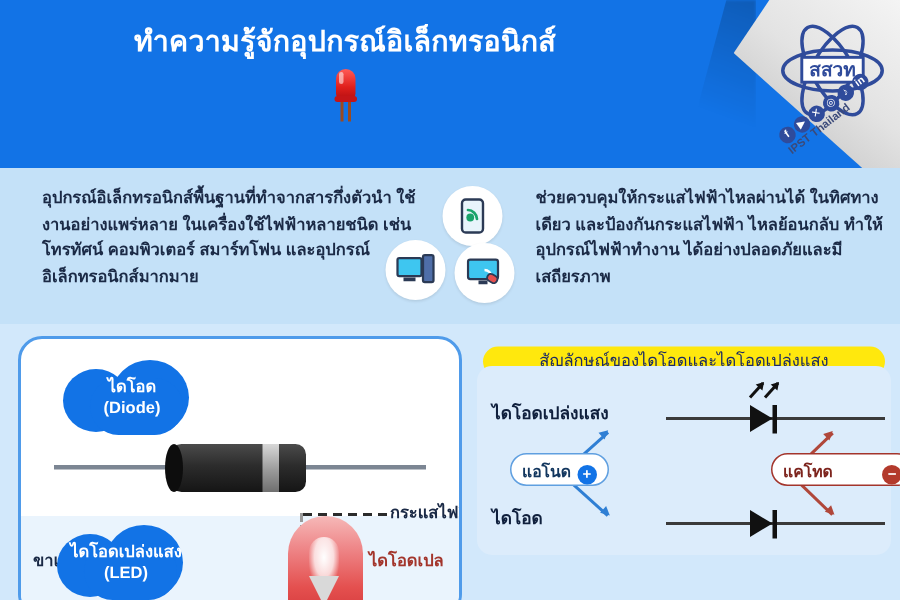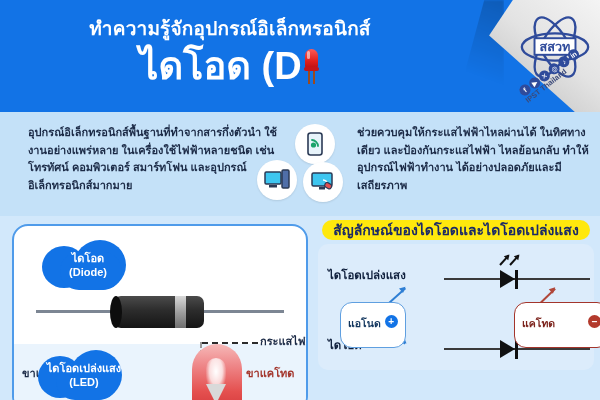--- a/index.html
+++ b/index.html
@@ -164,23 +164,24 @@
   .led-photo .cup{
     position:absolute;left:24px;top:40px;width:20px;height:16px;
     background:#d9d9d9;clip-path:polygon(0 0,100% 0,60% 100%,40% 100%);
   }
 
   
   .card-right{
     position:absolute;left:312px;top:216px;width:288px;height:184px;
   }
   .pill{
-    background:#ffe80d;border-radius:14px;color:#1b2a66;font-weight:700;
-    font-size:14px;text-align:center;line-height:20px;height:20px;
+    background:#ffe80d;border-radius:14px;color:#1b2a66;font-weight:400;
+    font-size:11px;text-align:center;line-height:20px;height:20px;
     white-space:nowrap;
+    margin-top:11px;
   }
   .pill.top{position:absolute;left:10px;top:4px;width:268px;}
   .pill.bottom{position:absolute;left:6px;top:162px;width:276px;height:21px;line-height:21px;}
   .sym-box{
     position:absolute;left:6px;top:28px;width:276px;height:126px;
     background:#dcecfb;border-radius:10px;
   }
   .sym-label{position:absolute;font-size:11.5px;font-weight:700;color:#10203d;white-space:nowrap;}
   .sym-label.led{left:10px;top:22px;}
   .sym-label.dio{left:10px;top:92px;}
@@ -192,22 +193,22 @@
     border-top:9px solid transparent;border-bottom:9px solid transparent;
     border-left:15px solid #111;
   }
   .bar{position:absolute;width:2.5px;height:19px;background:#111;}
   .led-arrow{position:absolute;width:13px;height:2px;background:#111;transform-origin:left center;}
   .led-arrow:after{
     content:"";position:absolute;right:-1px;top:-2.5px;width:0;height:0;
     border-left:5px solid #111;border-top:3.5px solid transparent;border-bottom:3.5px solid transparent;
   }
   .node-pill{
-    position:absolute;border-radius:12px;background:#fff;display:flex;align-items:flex-start;
-    gap:4px;padding:12px 7px;height:20px;font-size:10.5px;font-weight:700;white-space:nowrap;
+    position:absolute;border-radius:12px;background:#fff;display:flex;align-items:flex-end;
+    gap:4px;padding:0 7px;height:20px;font-size:10.5px;font-weight:700;white-space:nowrap;
   }
   .node-pill.anode{left:22px;top:58px;border:1.5px solid #5f9fe0;color:#12365e;}
   .node-pill.cathode{left:196px;top:58px;border:1.5px solid #a3352c;color:#7d241d;gap:33px;}
   .badge{width:13px;height:13px;border-radius:50%;color:#fff;font-size:10px;line-height:13px;text-align:center;}
   .badge.plus{background:#1273e6;}
   .badge.minus{background:#b33a2c;}
   .arr{position:absolute;height:1.6px;transform-origin:left center;}
   .arr:after{
     content:"";position:absolute;right:-1px;top:-2.7px;width:0;height:0;
     border-top:3.4px solid transparent;border-bottom:3.4px solid transparent;
@@ -219,21 +220,20 @@
 </style>
 </head>
 <body>
 
 <div class="page">
 
   <div class="header">
     <div class="header-titles">
       <div class="title-small">ทำความรู้จักอุปกรณ์อิเล็กทรอนิกส์</div>
       <div class="title-big">
-        <span class="tpart">ไดโอด (D</span>
         <span class="led-glyph">
           <span class="bulb"></span>
             <span class="skirt"></span>
           <span class="leg l"></span>
             <span class="leg r"></span>
         </span>
       </div>
     </div>
 
     <div class="curl-shadow"></div>
@@ -311,21 +311,21 @@
     <div class="diode-art">
       <div class="lead l"></div>
       <div class="lead r"></div>
       <div class="dbody">
         <div class="dband"></div>
       </div>
       <div class="lead-dash-v"></div>
       <div class="lead-dash-h"></div>
       <div class="band-txt">กระแสไฟฟี</div>
       <div class="anode-txt">ขาแอโนด</div>
-      <div class="cathode-txt">ขาแคโทด</div>
+      <div class="cathode-txt">ไดโอดเปล</div>
     </div>
 
     <div class="blob led-label">
       <i class="b1"></i>
         <i class="b2"></i>
         <i class="b3"></i>
       <span>
         <b>ไดโอดเปล่งแสง</b>
         <b>(LED)</b>
       </span>

